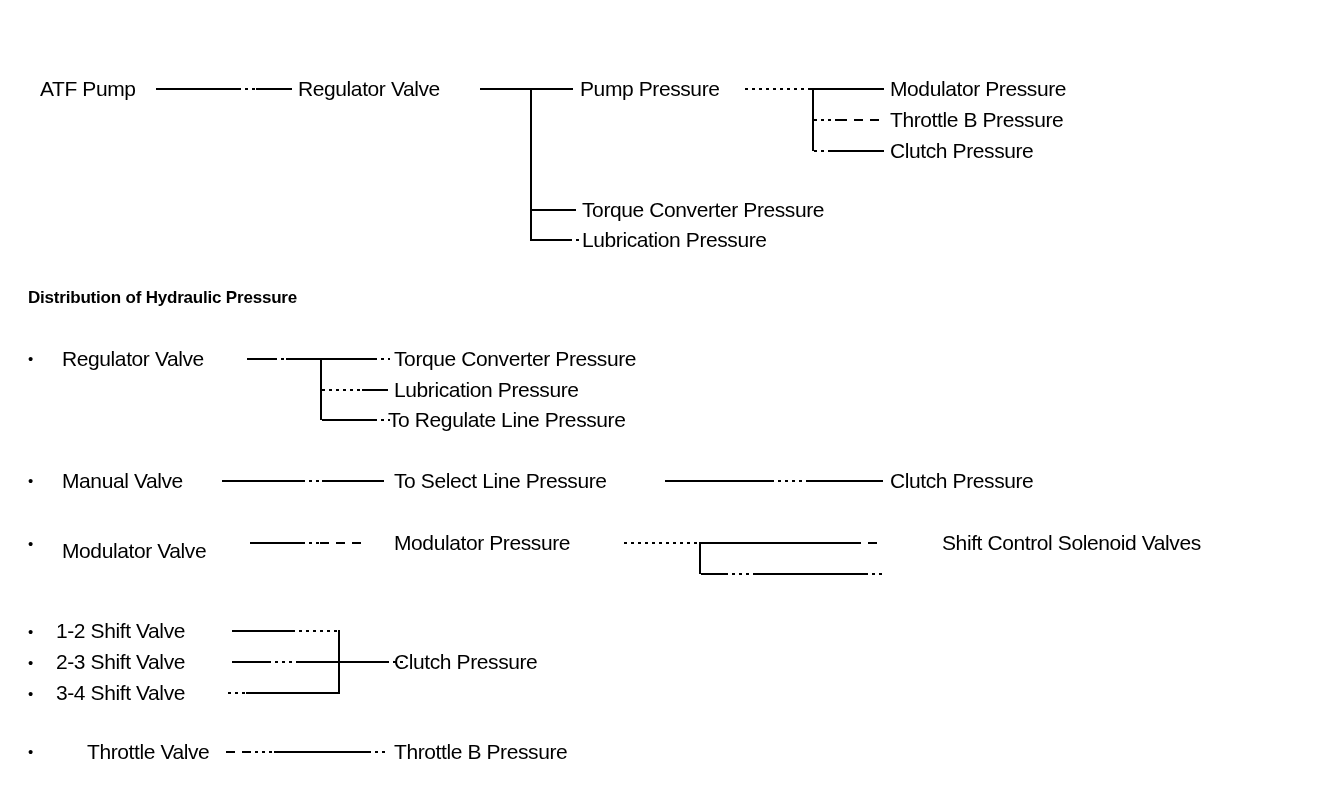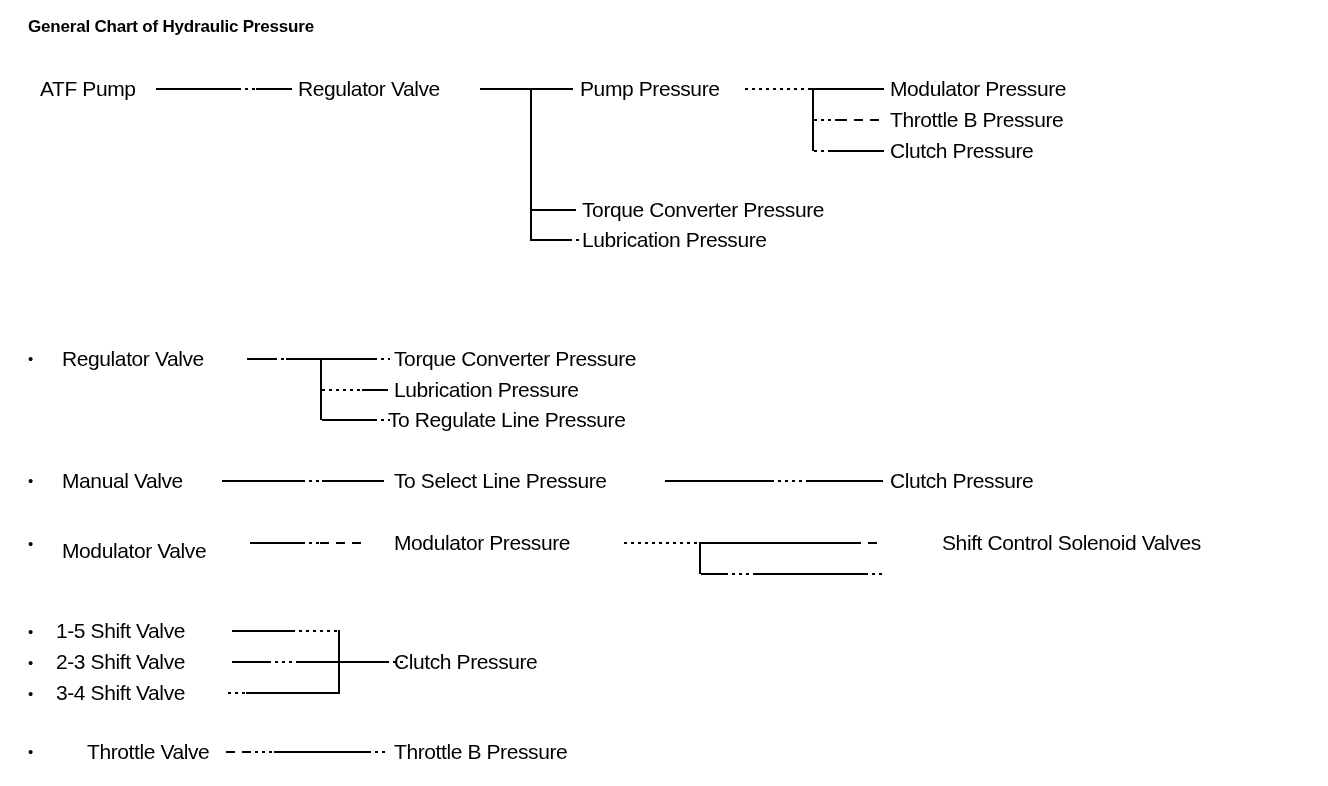--- a/index.html
+++ b/index.html
@@ -66,21 +66,20 @@
     position: absolute;
     height: 2px;
     background: #000;
   }
 </style>
 </head>
 <body>
 
 <div class="canvas">
 
-  <div class="heading" style="left:28px; top:17px;">General Chart of Hydraulic Pressure</div>
 
   <div class="node" style="left:40px; top:78px;">ATF Pump</div>
 
   <div class="seg-solid" style="left:156px; top:88px; width:82px;"></div>
   <div class="seg-dot" style="left:238px; top:88px; width:18px;"></div>
   <div class="seg-solid" style="left:256px; top:88px; width:36px;"></div>
 
   <div class="node" style="left:298px; top:78px;">Regulator Valve</div>
 
   <div class="seg-solid" style="left:480px; top:88px; width:93px;"></div>
@@ -106,20 +105,21 @@
 
   <div class="vline" style="left:530px; top:88px; height:153px;"></div>
 
   <div class="seg-solid" style="left:531px; top:209px; width:45px;"></div>
   <div class="node" style="left:582px; top:199px;">Torque Converter Pressure</div>
 
   <div class="seg-solid" style="left:531px; top:239px; width:38px;"></div>
   <div class="seg-dot" style="left:569px; top:239px; width:10px;"></div>
   <div class="node" style="left:582px; top:229px;">Lubrication Pressure</div>
 
+  <div class="heading" style="left:28px; top:288px;">Distribution of Hydraulic Pressure</div>
 
   <div class="bullet" style="left:28px; top:351px;">•</div>
   <div class="node" style="left:62px; top:348px;">Regulator Valve</div>
 
   <div class="seg-solid" style="left:247px; top:358px; width:27px;"></div>
   <div class="seg-dot" style="left:274px; top:358px; width:12px;"></div>
   <div class="seg-solid" style="left:286px; top:358px; width:88px;"></div>
   <div class="seg-dot" style="left:374px; top:358px; width:16px;"></div>
 
   <div class="vline" style="left:320px; top:358px; height:62px;"></div>
@@ -166,21 +166,21 @@
 
   <div class="node" style="left:942px; top:532px;">Shift Control Solenoid Valves</div>
 
   <div class="seg-solid" style="left:701px; top:573px; width:24px;"></div>
   <div class="seg-dot" style="left:725px; top:573px; width:30px;"></div>
   <div class="seg-solid" style="left:755px; top:573px; width:110px;"></div>
   <div class="seg-dot" style="left:865px; top:573px; width:19px;"></div>
 
 
   <div class="bullet" style="left:28px; top:624px;">•</div>
-  <div class="node" style="left:56px; top:620px;">1-5 Shift Valve</div>
+  <div class="node" style="left:56px; top:620px;">1-2 Shift Valve</div>
   <div class="seg-solid" style="left:232px; top:630px; width:60px;"></div>
   <div class="seg-dot" style="left:292px; top:630px; width:48px;"></div>
 
   <div class="bullet" style="left:28px; top:655px;">•</div>
   <div class="node" style="left:56px; top:651px;">2-3 Shift Valve</div>
   <div class="seg-solid" style="left:232px; top:661px; width:36px;"></div>
   <div class="seg-dot" style="left:268px; top:661px; width:28px;"></div>
   <div class="seg-solid" style="left:296px; top:661px; width:90px;"></div>
   <div class="seg-dot" style="left:386px; top:661px; width:18px;"></div>
 

